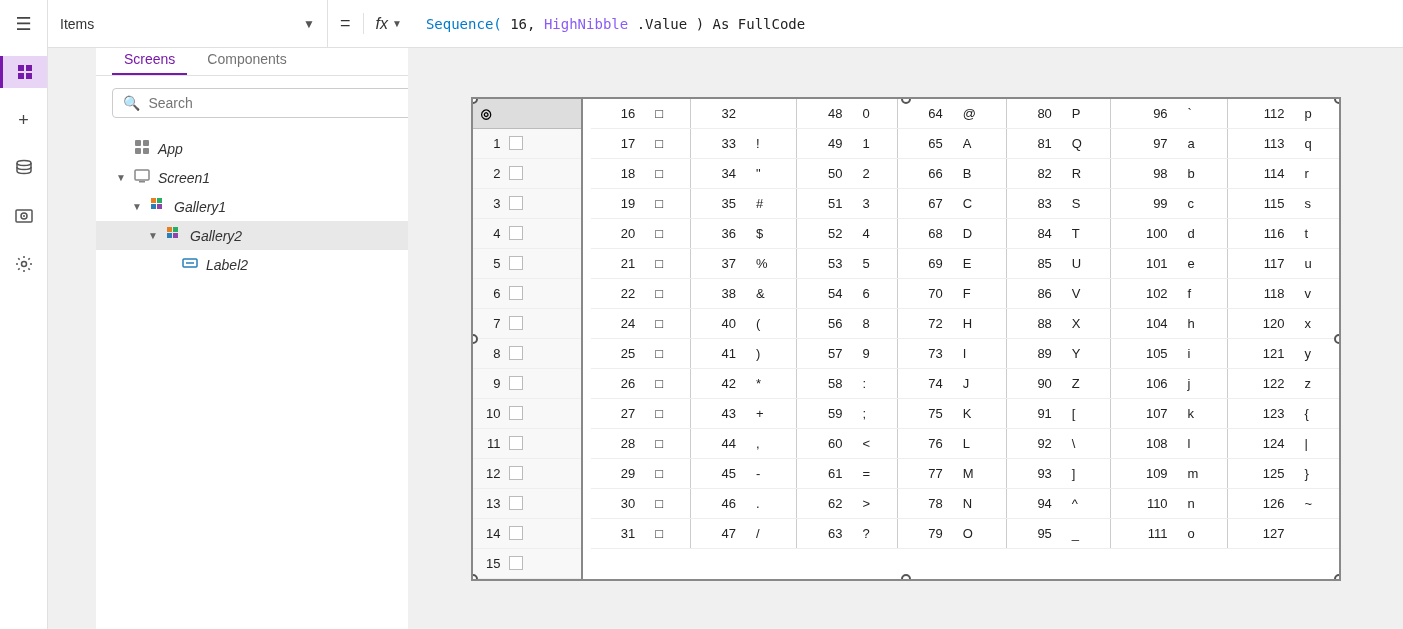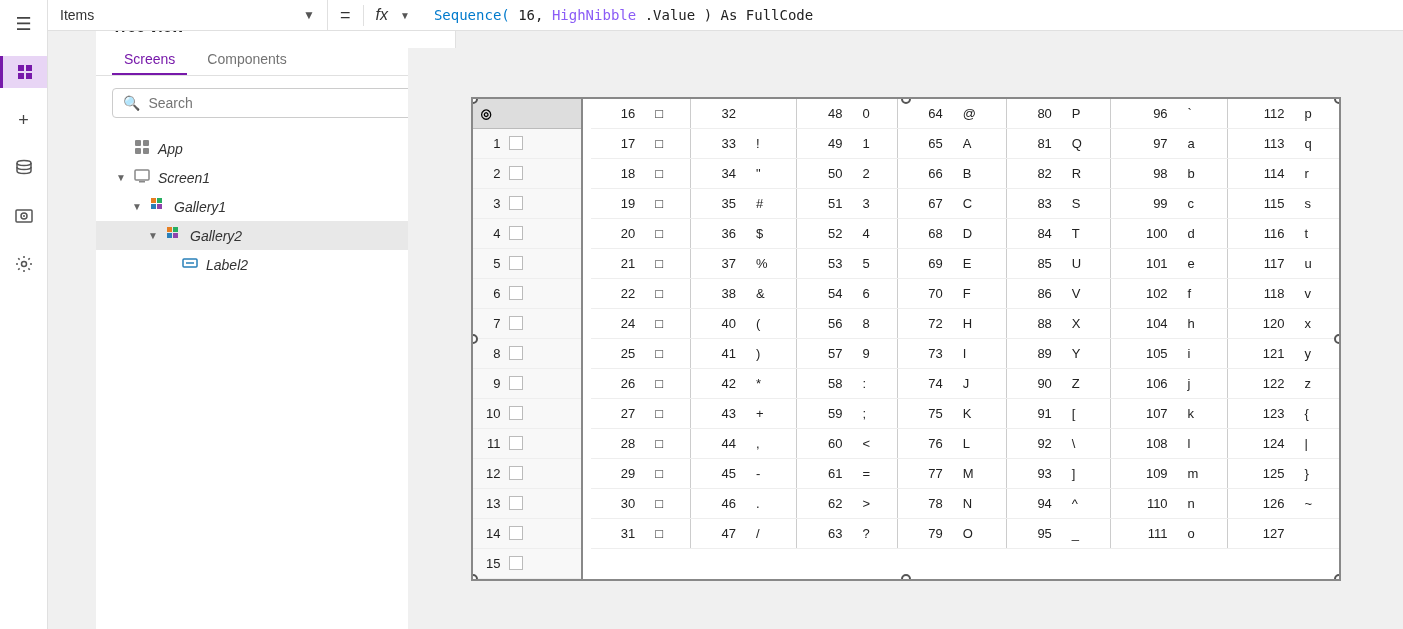--- a/index.html
+++ b/index.html
@@ -119,21 +119,21 @@
     .tree-item .item-icon { margin-right: 4px; }
     .tree-item .item-label { flex: 1; }
     .tree-item .item-more { color: #888; font-size: 16px; }
 
     
     .formula-area {
       position: absolute;
       top: 0;
       left: 48px;
       right: 0;
-      height: 31px;
+      height: 48px;
       background: #fff;
       border-bottom: 1px solid #e0e0e0;
       display: flex;
       align-items: center;
       z-index: 5;
     }
     .formula-name-box {
       display: flex;
       align-items: center;
       padding: 0 12px;
@@ -154,21 +154,21 @@
       color: #333;
       border-right: 1px solid #e0e0e0;
     }
     .formula-fx-btn {
       padding: 0 12px;
       font-size: 16px;
       color: #333;
       cursor: pointer;
       display: flex;
       align-items: center;
-      gap: 12px;
+      gap: 4px;
     }
     .formula-fx-chevron { font-size: 10px; color: #555; }
     .formula-bar-content {
       flex: 1;
       padding: 0 12px;
       font-size: 14px;
       font-family: 'Consolas', monospace;
     }
     .formula-bar-content .kw-blue { color: #007acc; }
     .formula-bar-content .kw-pink { color: #8b5cf6; }

